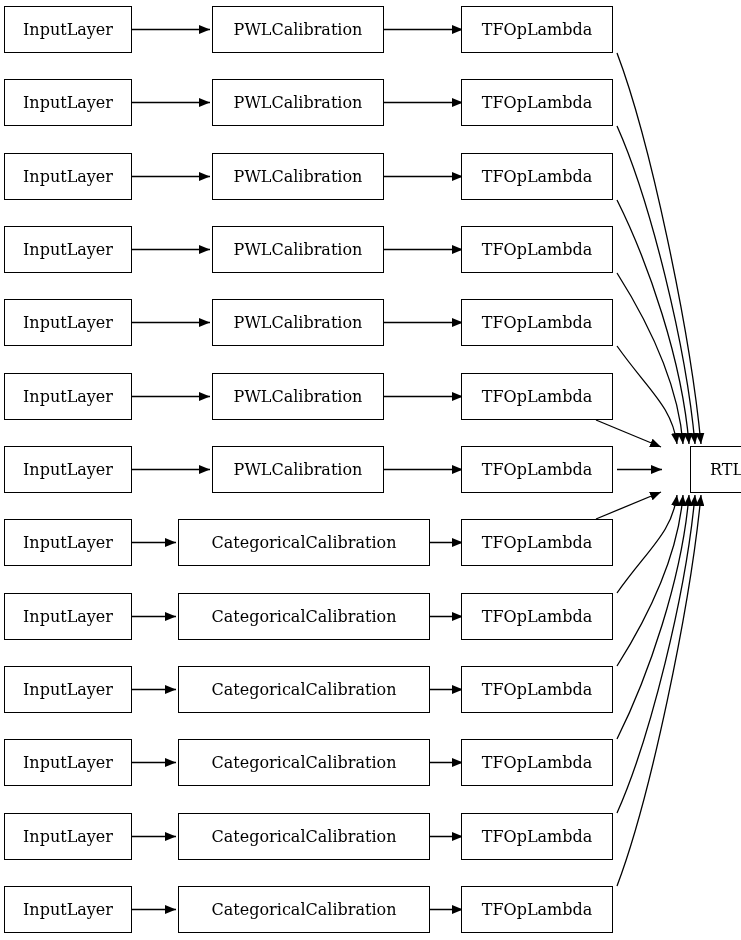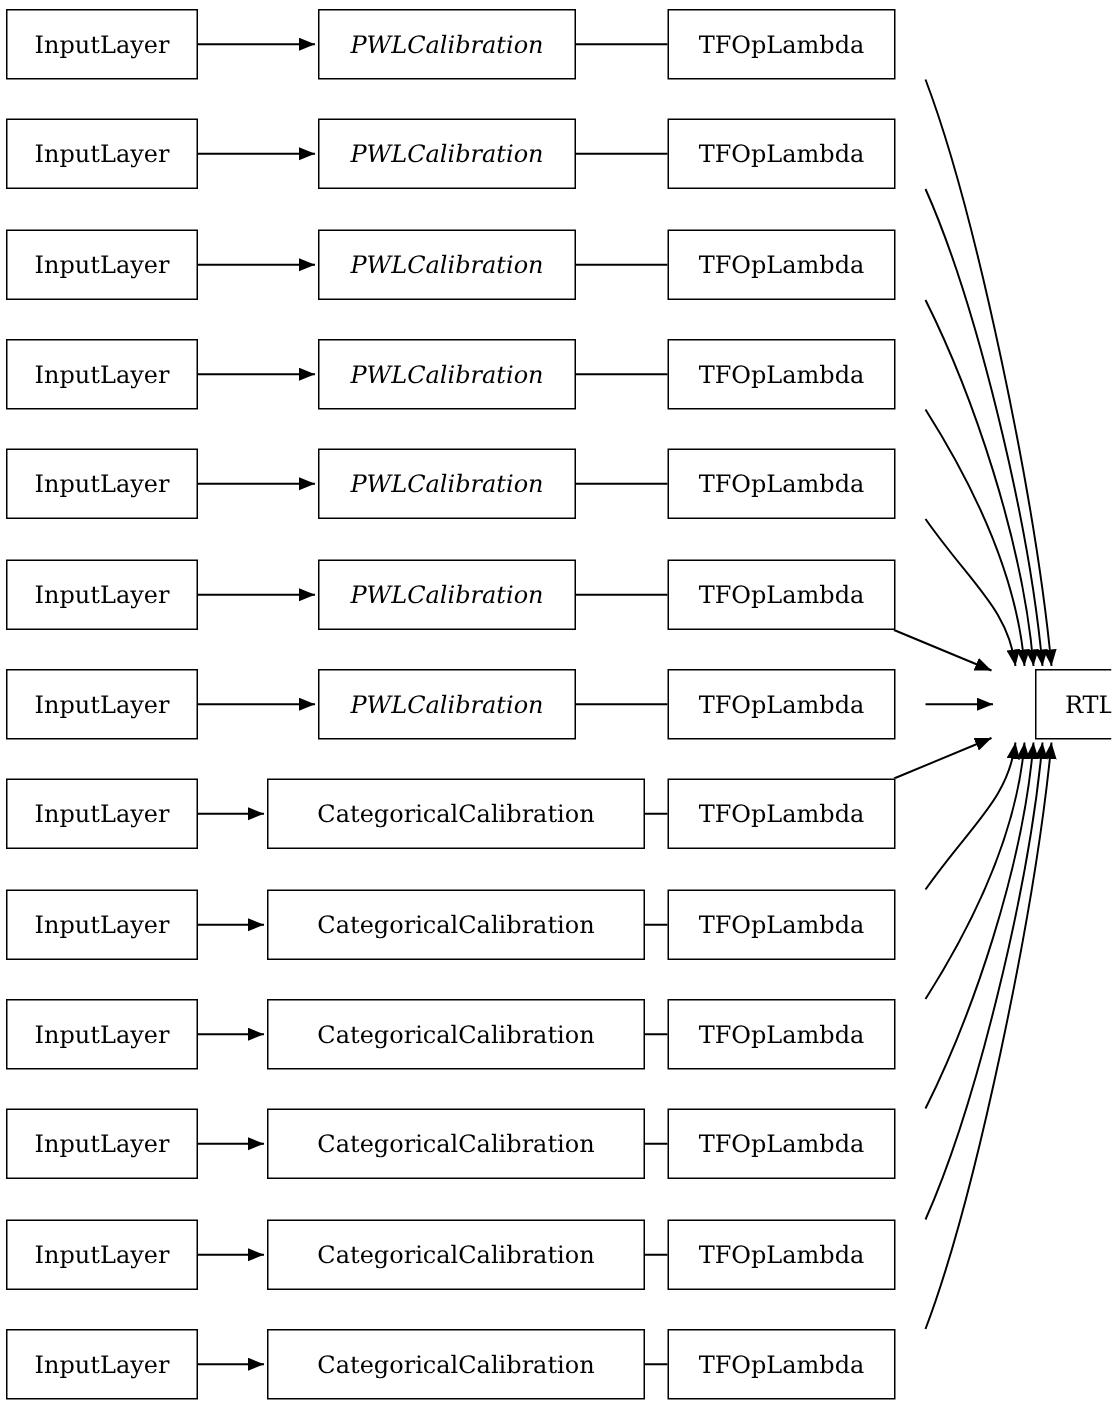--- a/index.html
+++ b/index.html
@@ -15,23 +15,23 @@
     position:absolute;
     box-sizing:border-box;
     height:47px;
     border:1.4px solid #000000;
     background:#ffffff;
     display:flex;align-items:center;justify-content:center;
     font-size:16px;color:#000000;
     white-space:nowrap;
   }
   .input{left:4px;width:128px;}
-  .calib-pwl{left:212px;width:172px;font-style:italic;}
+  .calib-pwl{left:212px;width:172px;}
   .calib-cat{left:178px;width:252px;}
-  .lambda{left:445px;width:152px;}
+  .lambda{left:461px;width:152px;}
   .rtl{left:690px;top:446px;width:73px;height:47px;}
 </style>
 </head>
 <body>
 
 <div class="canvas">
 
   <svg class="edges" viewBox="0 0 741 940" xmlns="http://www.w3.org/2000/svg">
     <defs>
       <marker id="ah" markerUnits="userSpaceOnUse" markerWidth="12" markerHeight="9" refX="11" refY="4.5" orient="auto">

